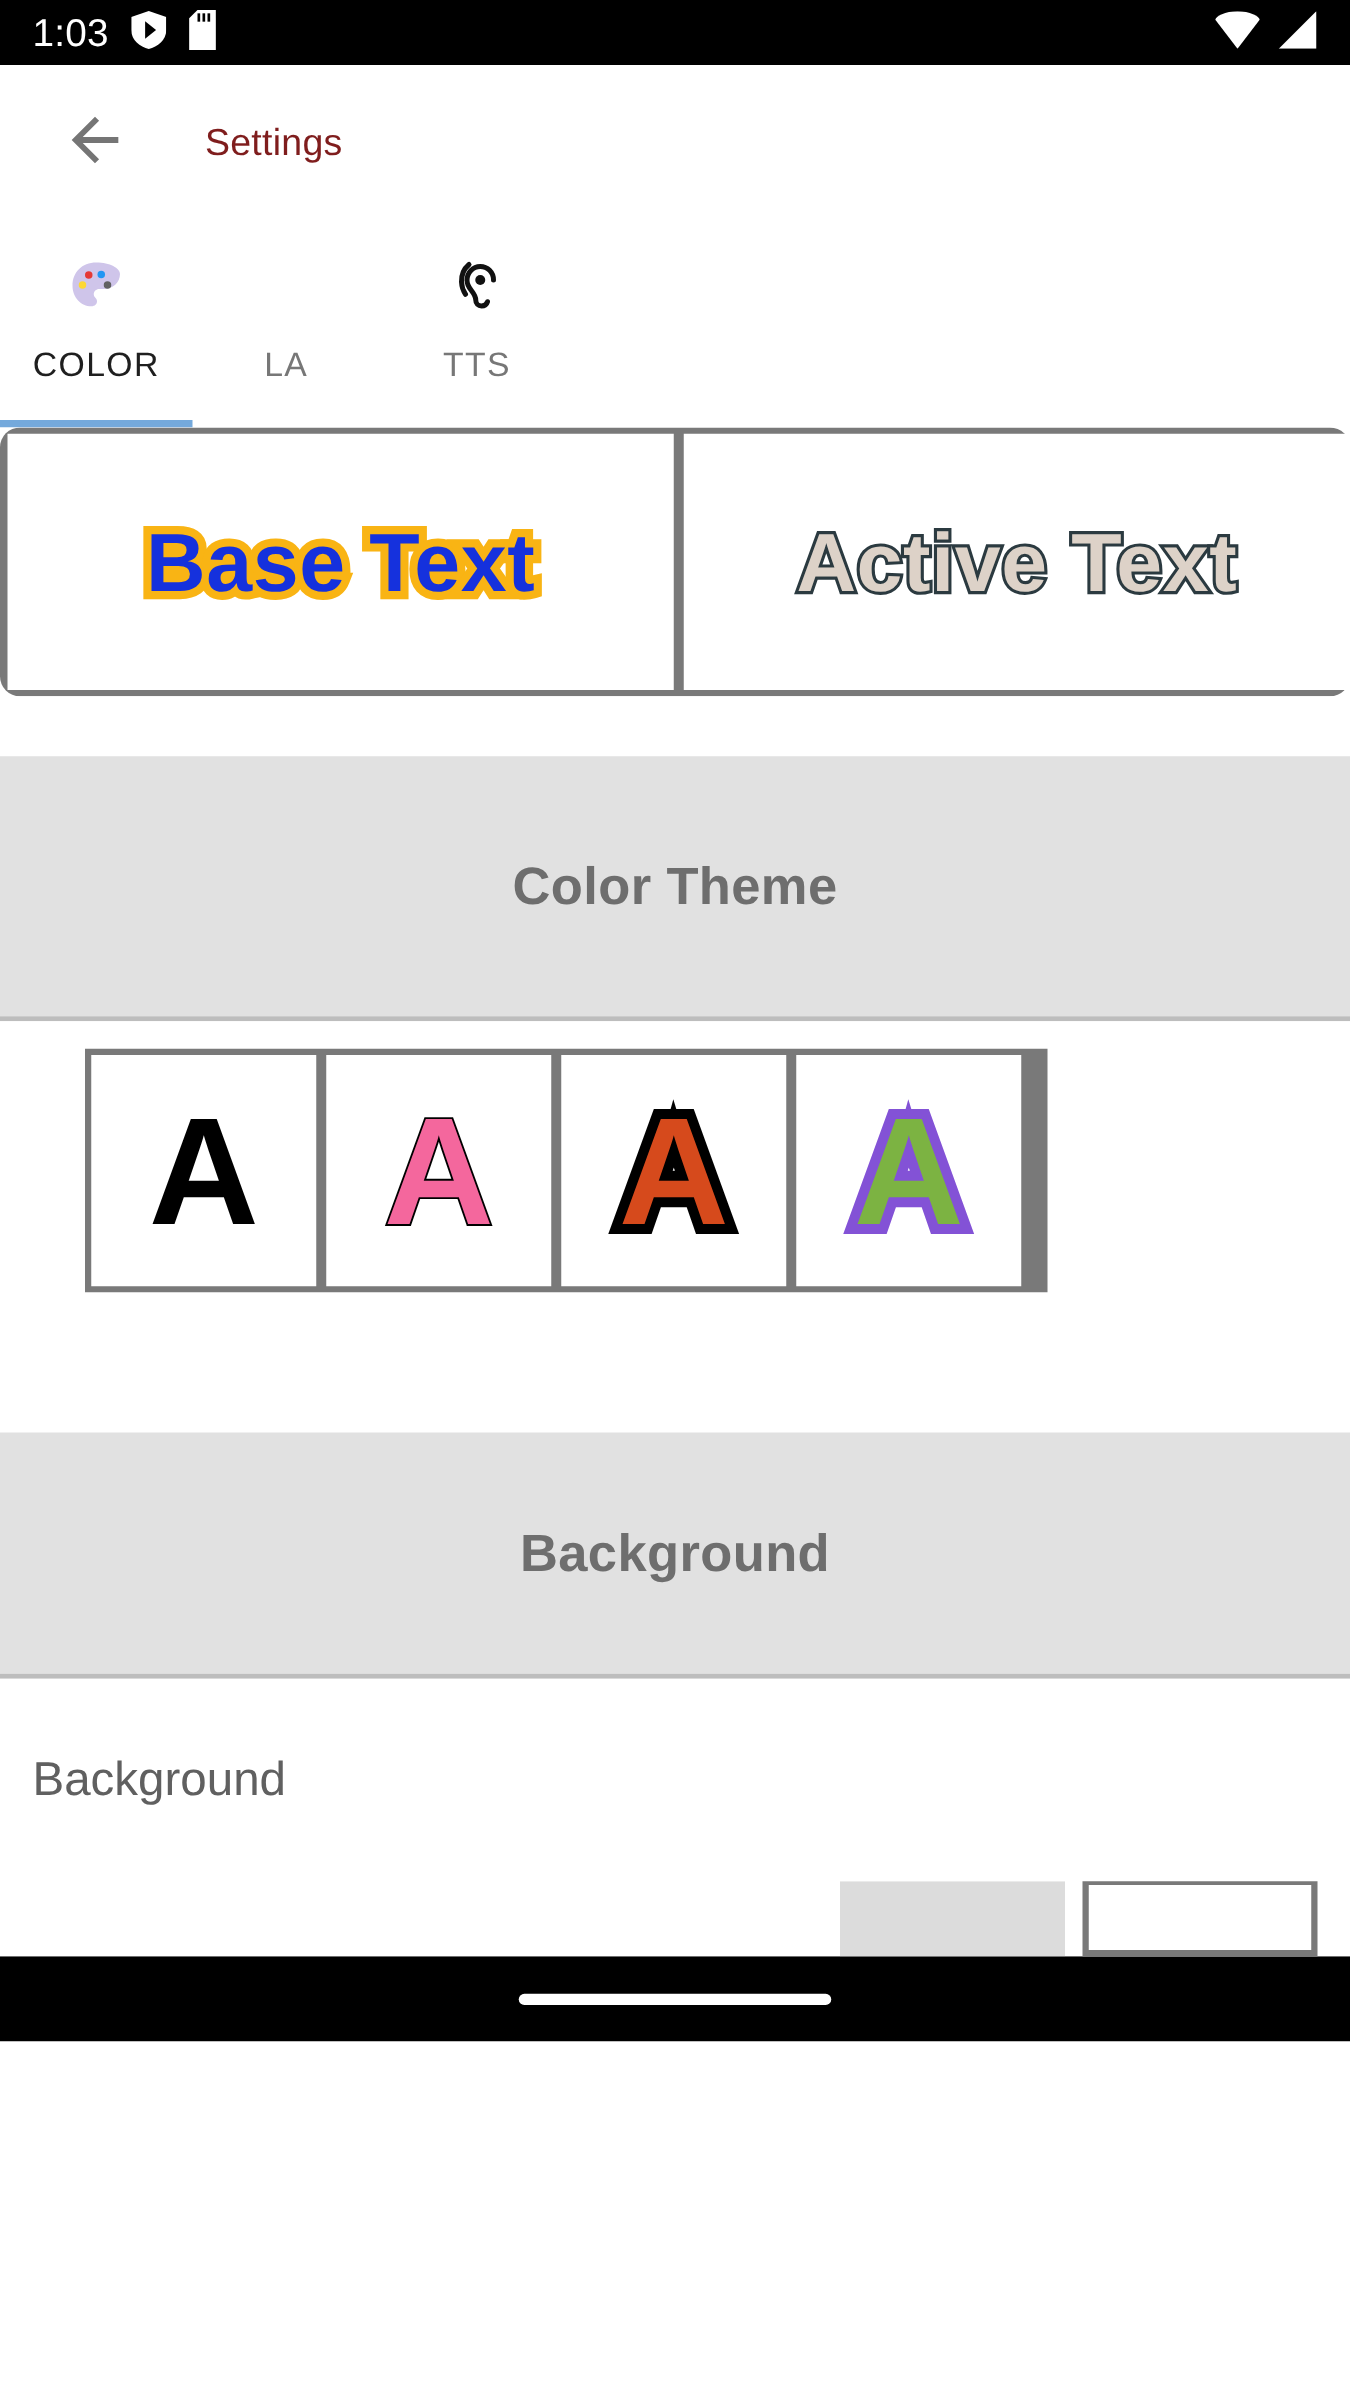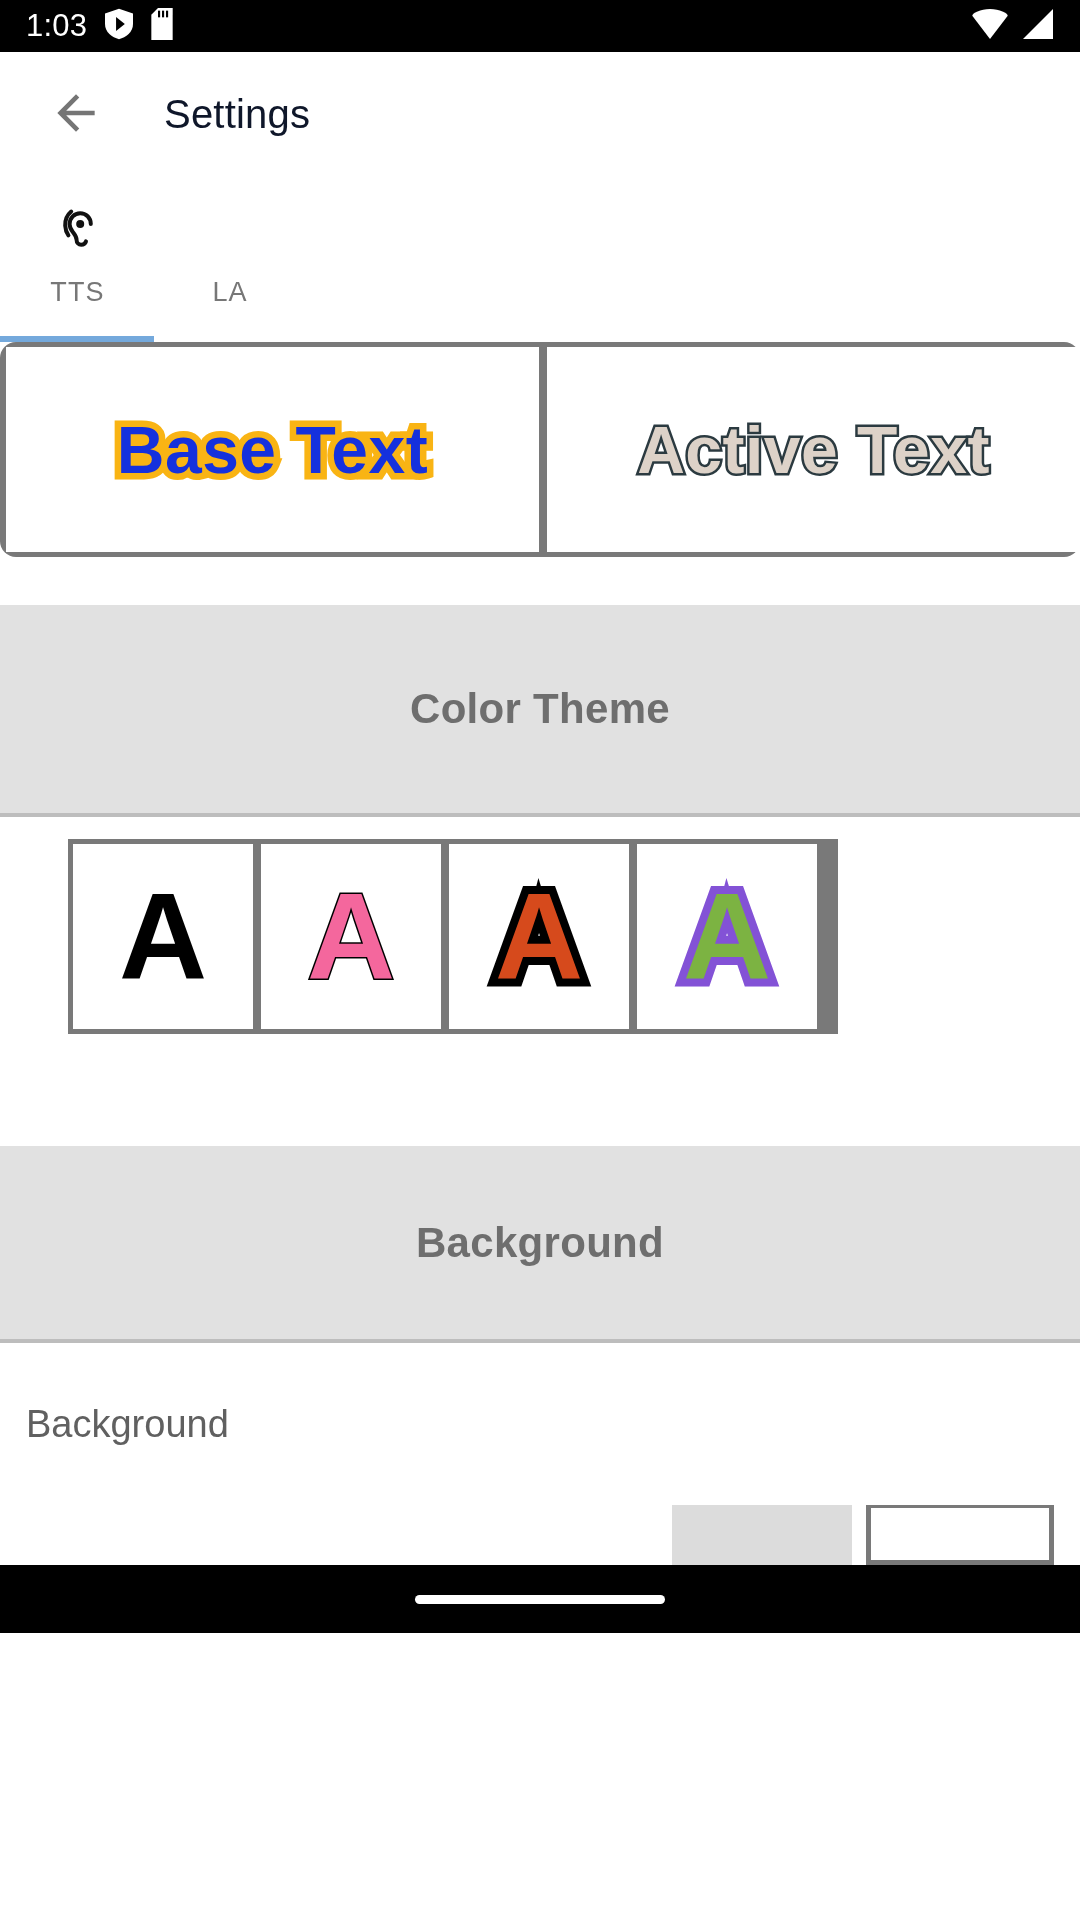--- a/index.html
+++ b/index.html
@@ -24,21 +24,21 @@
 
   
   .app-bar {
     height: 125px; width: 1080px;
     background: #ffffff;
     display: flex; align-items: center;
     padding-left: 40px;
   }
   .back-btn { width: 72px; height: 72px; display: flex; align-items: center; justify-content: center; }
   .app-title {
-    font-size: 40px; color: #0f172a; font-weight: 400;
+    font-size: 30px; color: #7f1d1d; font-weight: 400;
     margin-left: 52px; letter-spacing: .2px;
   }
 
   
   .tab-strip {
     position: relative;
     width: 1080px; height: 165px;
     background: #ffffff;
     display: flex; align-items: flex-start;
     overflow: hidden;
@@ -195,40 +195,52 @@
       <svg width="56" height="56" viewBox="0 0 24 24">
           <path d="M20 11H7.8l5.6-5.6L12 4l-8 8 8 8 1.4-1.4L7.8 13H20z" fill="#757575"></path>
         </svg>
     </span>
   </div>
   <div class="app-title">Settings</div>
 </div>
 
 <div class="tab-strip">
 
-
-
-
+  <div class="tab active" style="width:154px">
+    <div class="tab-icon">
+      <svg width="48" height="48" viewBox="0 0 48 48">
+        <path d="M24 5C12.4 5 5 13 5 23.5 5 33 12 40 20 40c3 0 4.6-1.8 4.6-4 0-1.2-.6-2-1.3-2.8-.7-.8-1.3-1.6-1.3-2.9 0-2.3 1.9-4.2 4.3-4.2H30c7.2 0 13-5.2 13-12C43 9.6 35 5 24 5z" fill="#cfc5ea"></path>
+        <circle cx="18" cy="15" r="3" fill="#e53935"></circle>
+        <circle cx="28" cy="14.5" r="3" fill="#2196f3"></circle>
+        <circle cx="13" cy="23" r="3" fill="#fdd835"></circle>
+        <circle cx="33" cy="23" r="3" fill="#616161"></circle>
+      </svg>
+    </div>
+    <div class="tab-label">COLOR</div>
+  </div>
+
+
+
+
+  <div class="tab" style="width:150px">
+    <div class="tab-icon"></div>
+    <div class="tab-label">LA</div>
+  </div>
 
   <div class="tab" style="width:155px">
     <div class="tab-icon">
       <svg width="48" height="48" viewBox="0 0 24 24">
         <path d="M8.6 3.3C6.6 5 5.5 7.6 5.6 10.3c.1 2 .7 3.6 1.6 4.9" fill="none" stroke="#111" stroke-width="2" stroke-linecap="round"></path>
         <path d="M18.4 9.5c0-3.1-2.4-5.4-5.3-5.4-2.9 0-5.3 2.4-5.3 5.5 0 2 .9 3 1.9 4.3 1 1.3 1.6 2.1 1.6 3.6 0 1.4 1 2.4 2.3 2.4 1.2 0 2.1-.7 2.4-1.7" fill="none" stroke="#111" stroke-width="2" stroke-linecap="round"></path>
         <circle cx="13.1" cy="9.5" r="2" fill="#111"></circle>
       </svg>
     </div>
     <div class="tab-label">TTS</div>
   </div>
 
-  <div class="tab" style="width:150px">
-    <div class="tab-icon"></div>
-    <div class="tab-label">LA</div>
-  </div>
-
   <div class="tab-indicator"></div>
 </div>
 
 <div class="preview-row">
   <div class="preview-card">
     <span class="preview-text base-text">Base Text</span>
   </div>
   <div class="preview-card">
     <span class="preview-text active-text">Active Text</span>
   </div>

